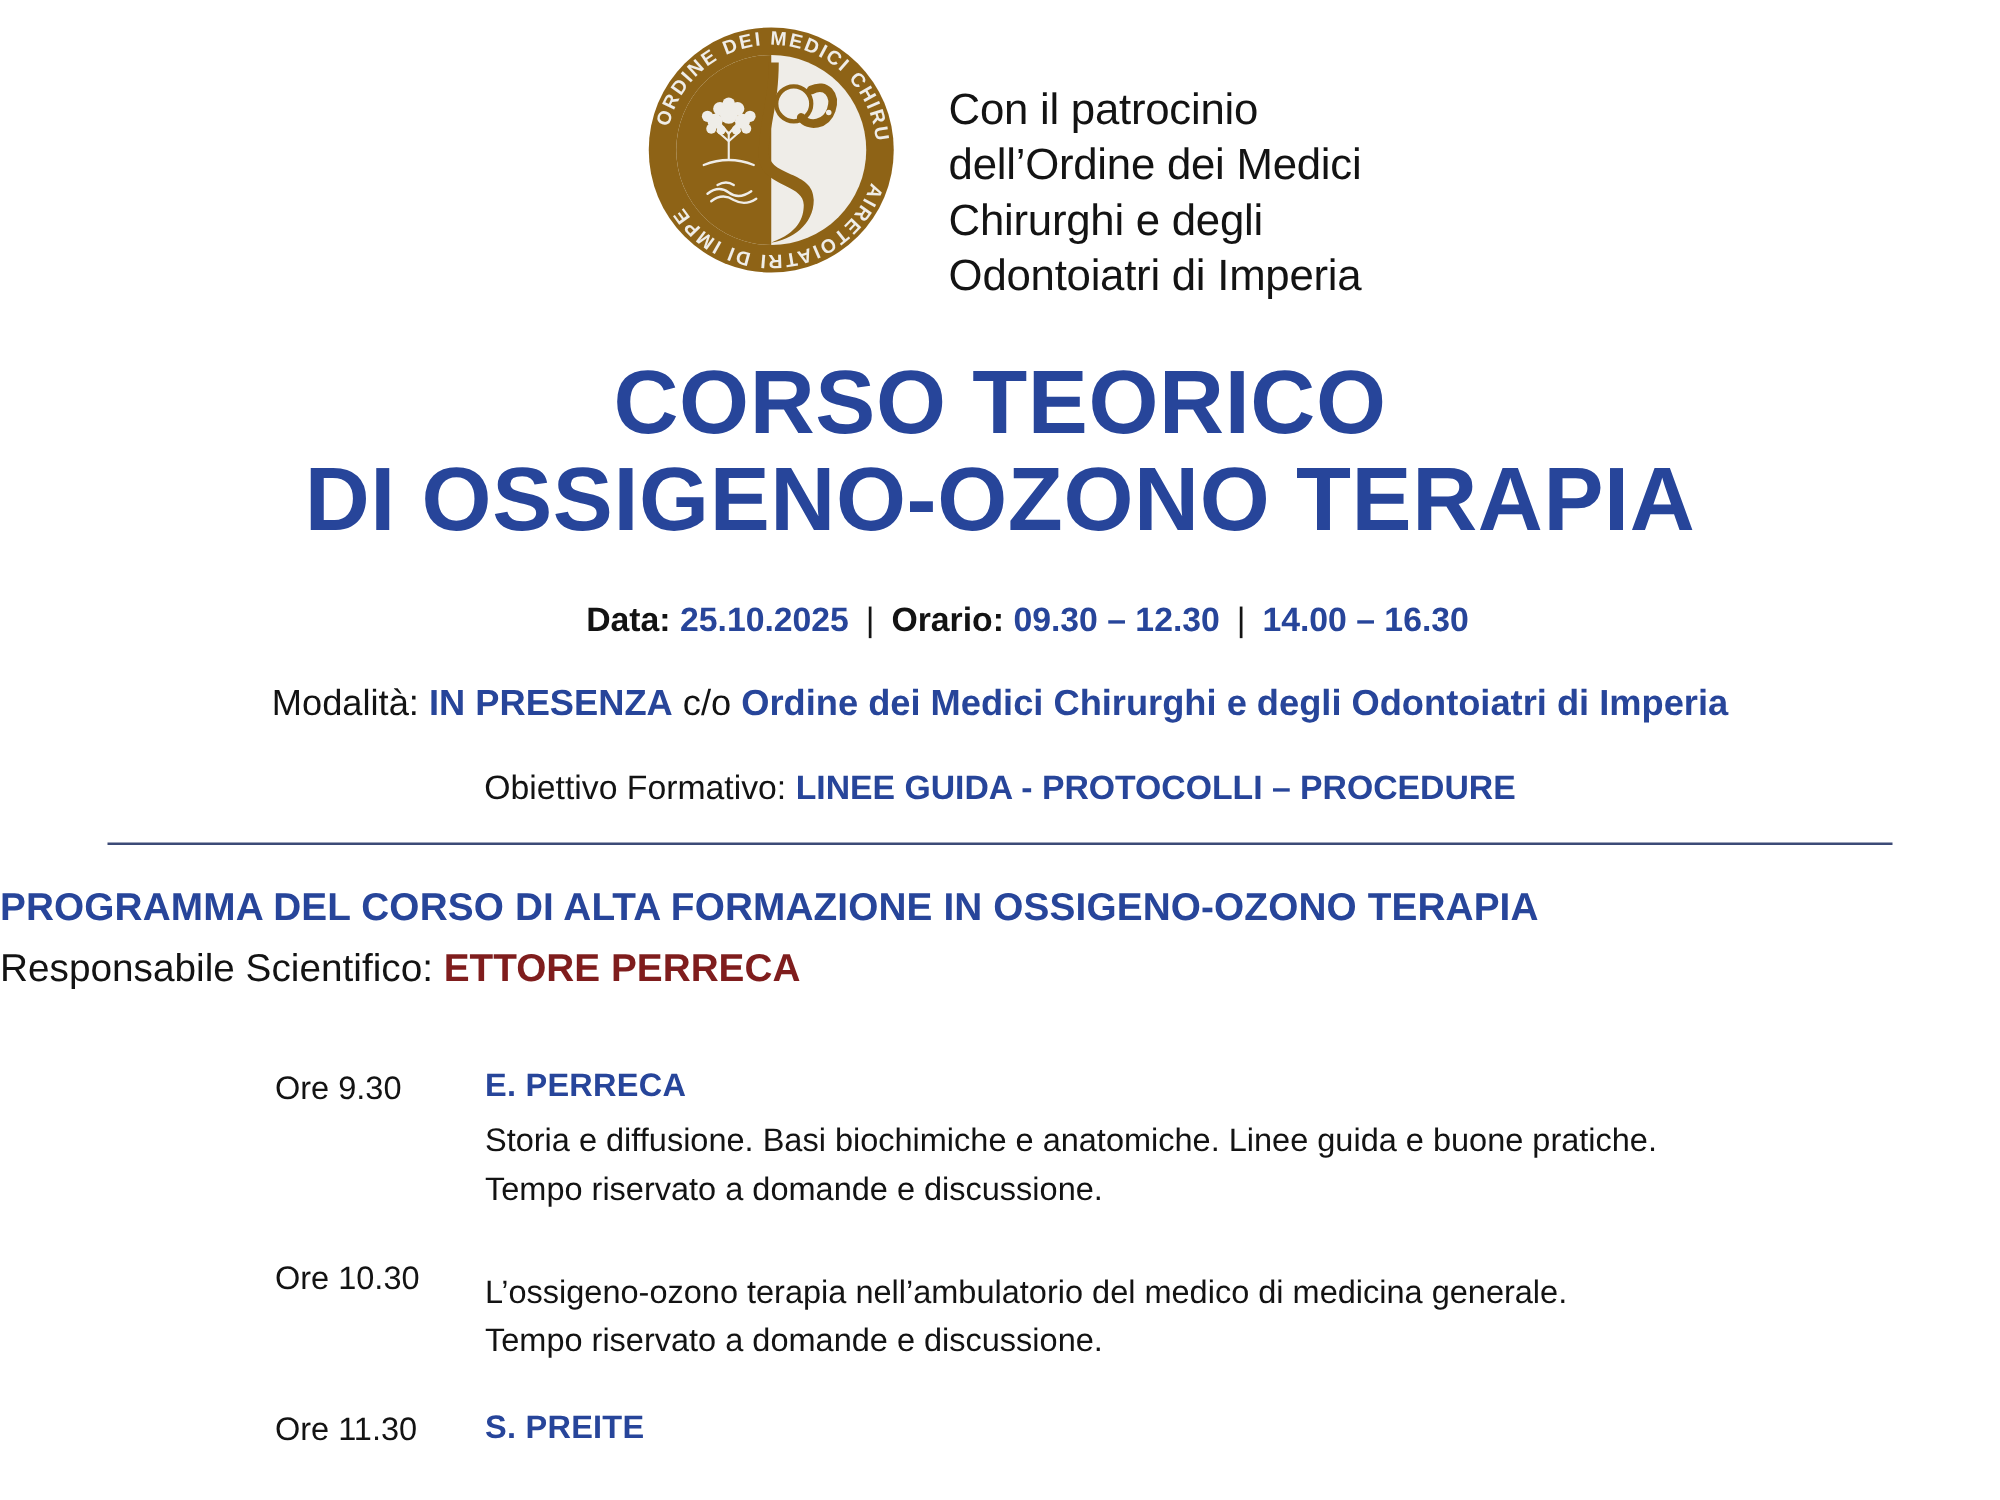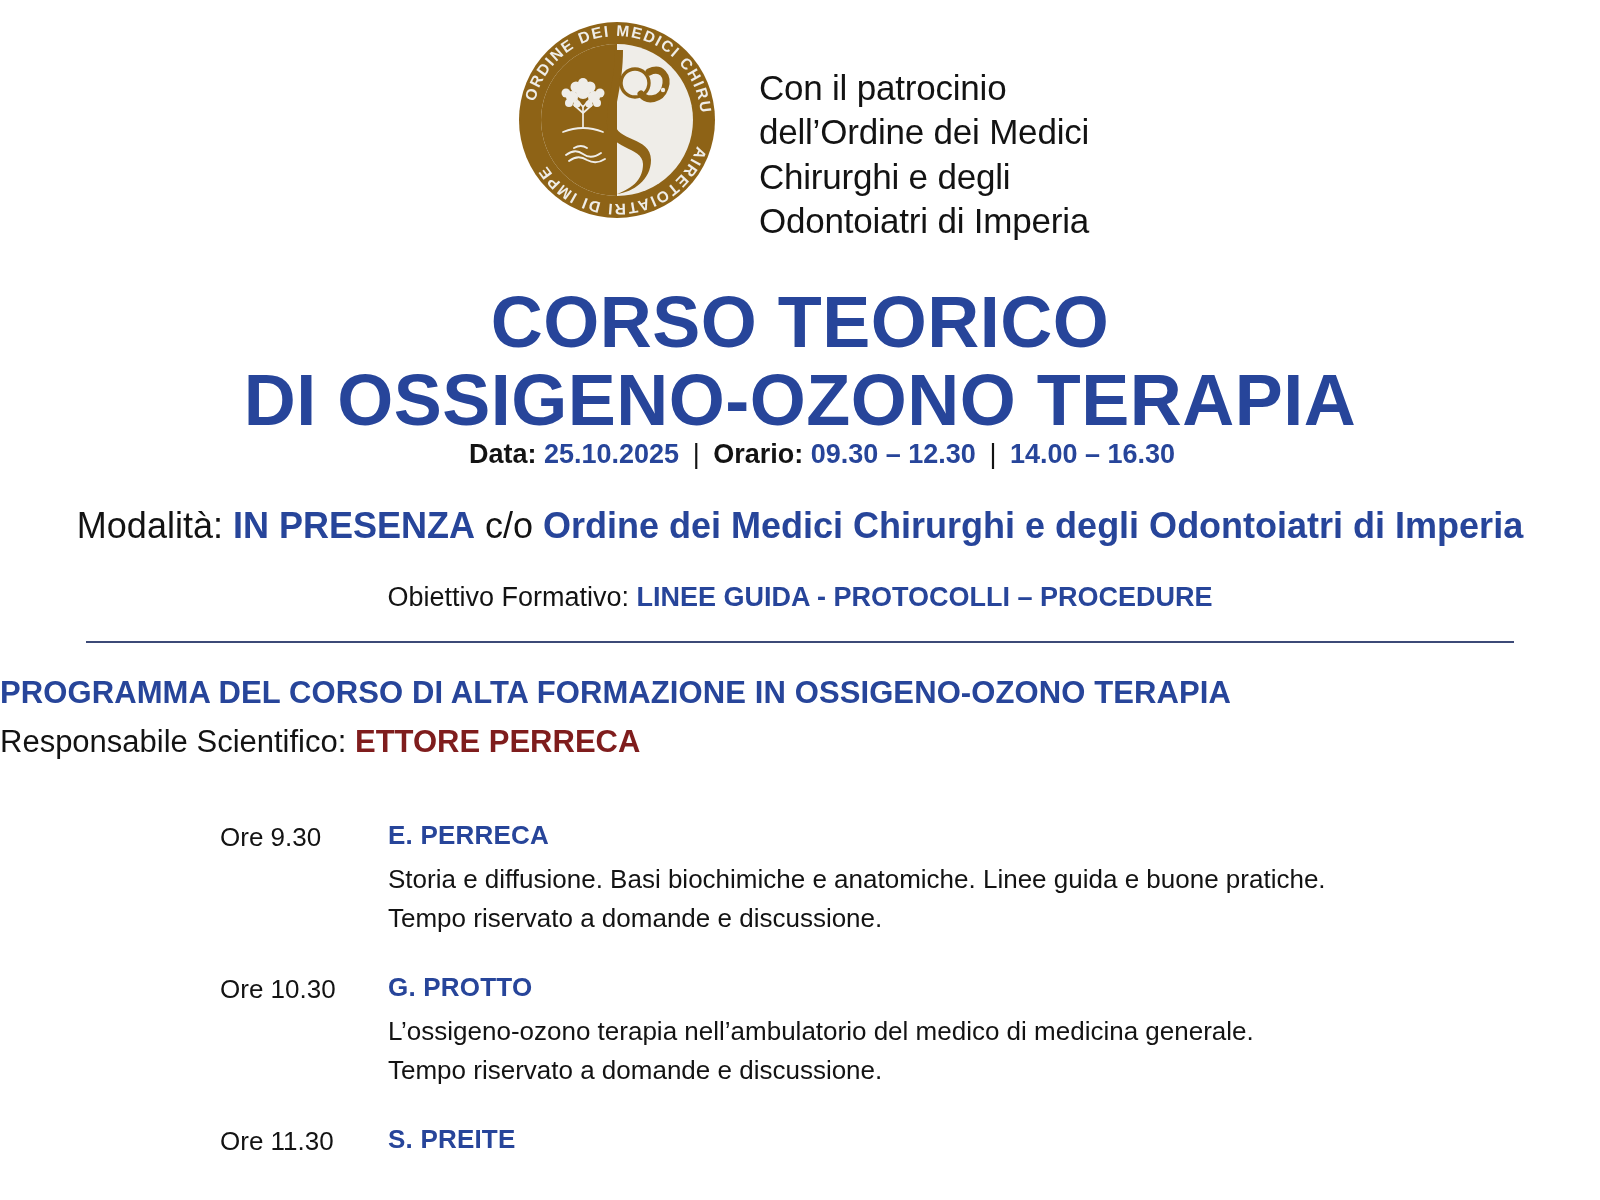--- a/index.html
+++ b/index.html
@@ -60,27 +60,28 @@
 
   
   .info {
     text-align: center;
     color: #131313;
   }
   .info .blue { color: #27459A; font-weight: 700; }
   .info .sep  { color: #131313; font-weight: 400; padding: 0 6px; }
 
   .line-data {
+    margin-top: 42px;
     font-size: 27px;
     font-weight: 600;
     padding-left: 44px;
   }
   .line-modalita {
     margin-top: 35px;
-    font-size: 36px;
+    font-size: 29px;
     font-weight: 500;
   }
   .line-address {
     margin-top: 6px;
     font-size: 26px;
     font-weight: 400;
   }
   .line-obiettivo {
     margin-top: 35px;
     font-size: 27px;
@@ -264,21 +265,20 @@
     <div class="sched-body">
       <div class="sched-speaker">E. PERRECA</div>
       <div class="sched-desc">Storia e diffusione. Basi biochimiche e anatomiche. Linee guida e buone pratiche.</div>
       <div class="sched-desc" style="margin-top:2px">Tempo riservato a domande e discussione.</div>
     </div>
   </div>
 
   <div class="sched-row">
     <div class="sched-time">Ore 10.30</div>
     <div class="sched-body">
-      <div class="sched-speaker">G. PROTTO</div>
       <div class="sched-desc">L’ossigeno-ozono terapia nell’ambulatorio del medico di medicina generale.</div>
       <div class="sched-desc" style="margin-top:2px">Tempo riservato a domande e discussione.</div>
     </div>
   </div>
 
   <div class="sched-row">
     <div class="sched-time">Ore 11.30</div>
     <div class="sched-body">
       <div class="sched-speaker">S. PREITE</div>
 

